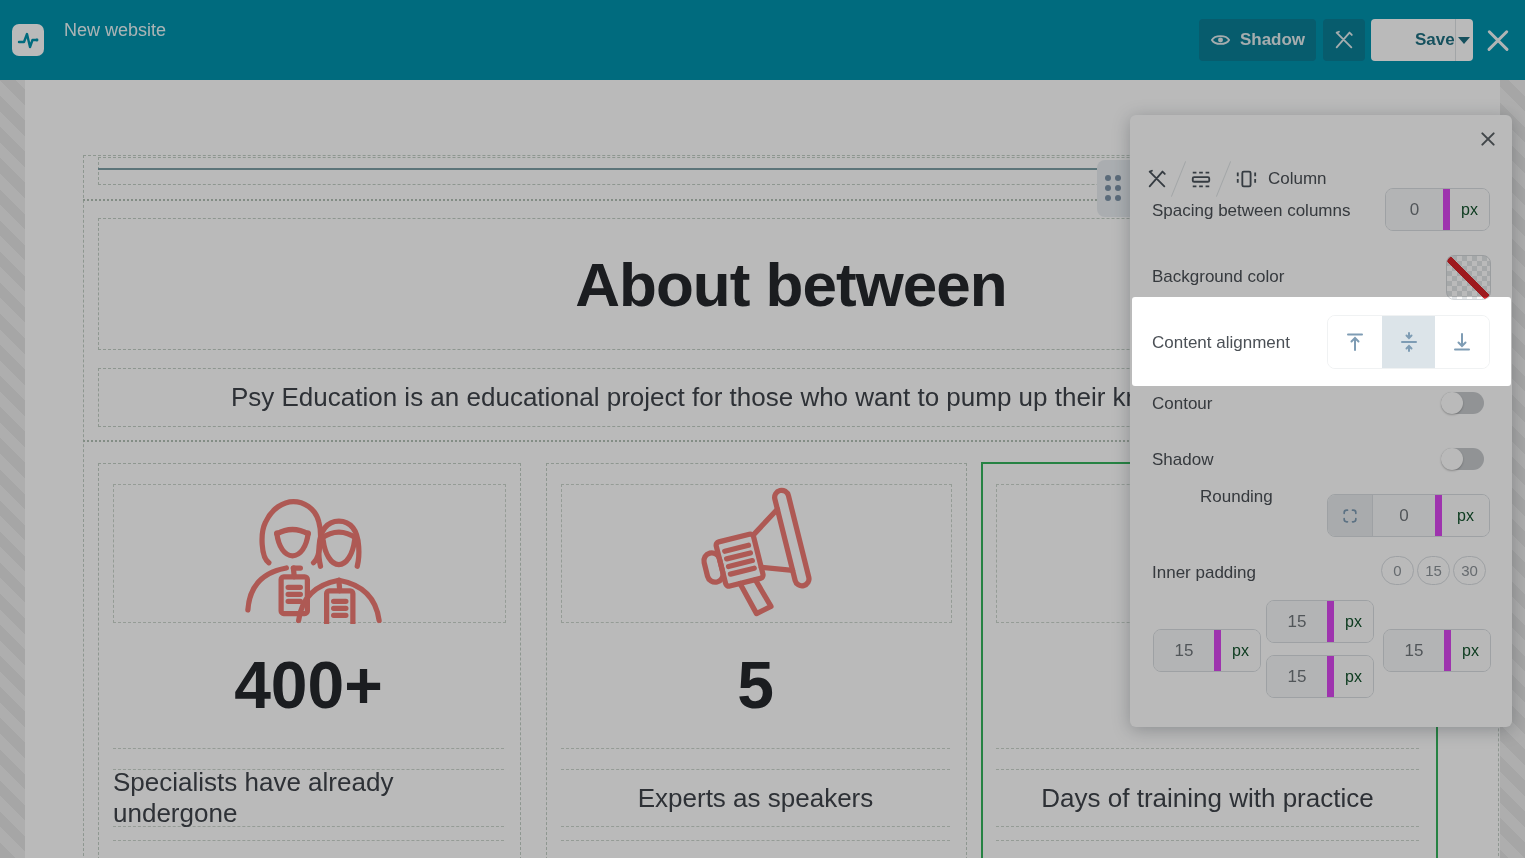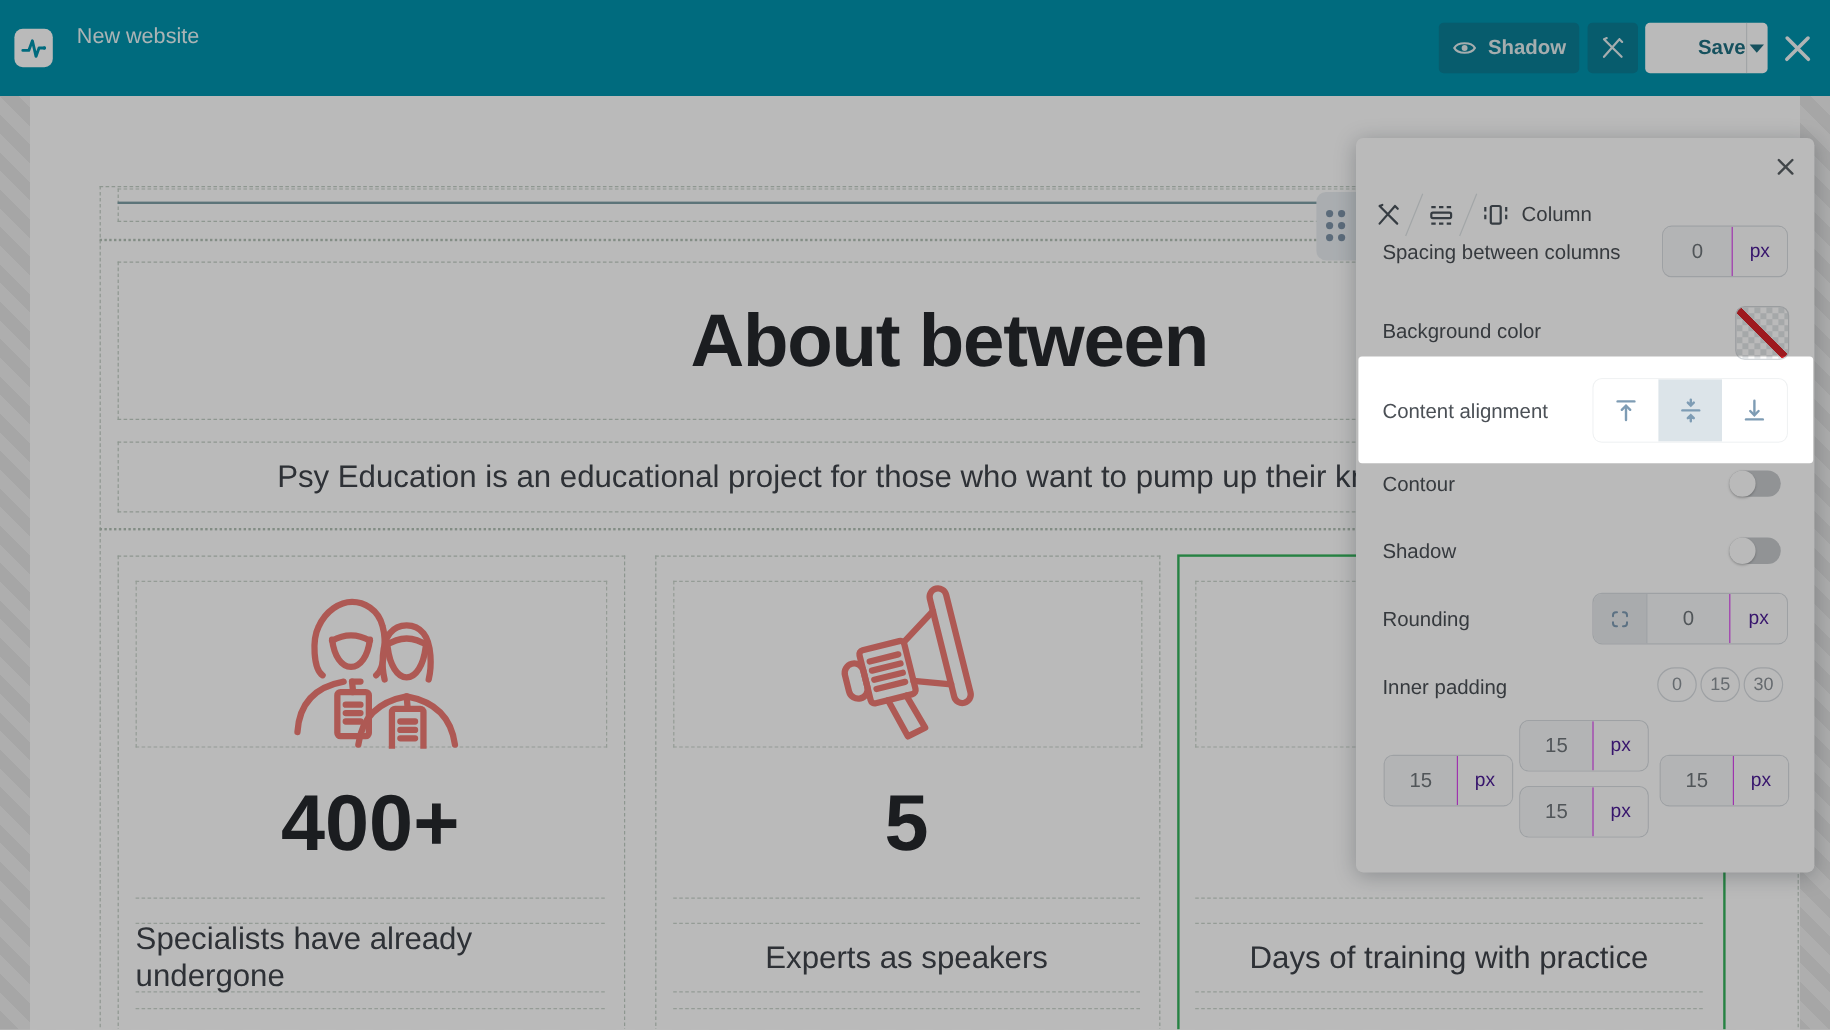--- a/index.html
+++ b/index.html
@@ -76,21 +76,21 @@
   #panel-close{position:absolute;right:16px;top:16px;width:16px;height:16px;cursor:pointer;}
   #panel-close::before,#panel-close::after{content:"";position:absolute;left:-1px;top:7px;width:18px;height:2px;
       background:#5a6065;border-radius:1px;}
   #panel-close::before{transform:rotate(45deg);} #panel-close::after{transform:rotate(-45deg);}
 
   .prow-label{position:absolute;left:22px;}
   .field{position:absolute;display:flex;border:1px solid #d9dde1;border-radius:8px;overflow:hidden;height:43px;box-sizing:border-box;}
   .cell-val{display:flex;align-items:center;justify-content:center;background:#f6f7f8;
             color:#70767b;font-size:17px;}
   .cell-unit{display:flex;align-items:center;justify-content:center;background:#fdfdfd;
-             border-left:1px solid #d946ef;color:#4c1d95;font-size:16px;}
+             border-left:7px solid #d946ef;color:#14532d;font-size:16px;}
   .cell-icon{display:flex;align-items:center;justify-content:center;background:#e8ebee;
              border-right:1px solid #d9dde1;}
 
   #swatch{left:316px;top:140px;width:43px;height:43px;border:1px solid #d4d8db;border-radius:8px;
      background:
        linear-gradient(45deg,transparent 44%,#d9242b 44%,#d9242b 54%,transparent 54%),
        conic-gradient(#e3e6e8 25%,#ffffff 0 50%,#e3e6e8 0 75%,#ffffff 0);
      background-size:100% 100%,10px 10px;}
 
   #align-group{position:absolute;left:197px;top:200px;width:163px;height:54px;display:flex;
@@ -265,21 +265,21 @@
     <div class="prow-label" style="top:279px;">Contour</div>
     <div class="toggle" style="top:277px;">
       <div class="knob"></div>
     </div>
 
     <div class="prow-label" style="top:335px;">Shadow</div>
     <div class="toggle" style="top:333px;">
       <div class="knob"></div>
     </div>
 
-    <div class="prow-label" style="top:392px;">Rounding</div>
+    <div class="prow-label" style="top:372px;margin-left:48px;">Rounding</div>
     <div class="field" style="left:197px;top:379px;width:163px;">
       <div class="cell-icon" style="width:44px;">
         <svg width="20" height="20" viewBox="0 0 24 24" fill="none" stroke="#7e9cb4" stroke-width="2" stroke-linecap="round">
           <path d="M5 9 V8 Q5 5 8 5 H9"></path>
             <path d="M15 5 H16 Q19 5 19 8 V9"></path>
           <path d="M19 15 V16 Q19 19 16 19 H15"></path>
             <path d="M9 19 H8 Q5 19 5 16 V15"></path>
         </svg>
       </div>
       <div class="cell-val" style="flex:1;">0</div>

